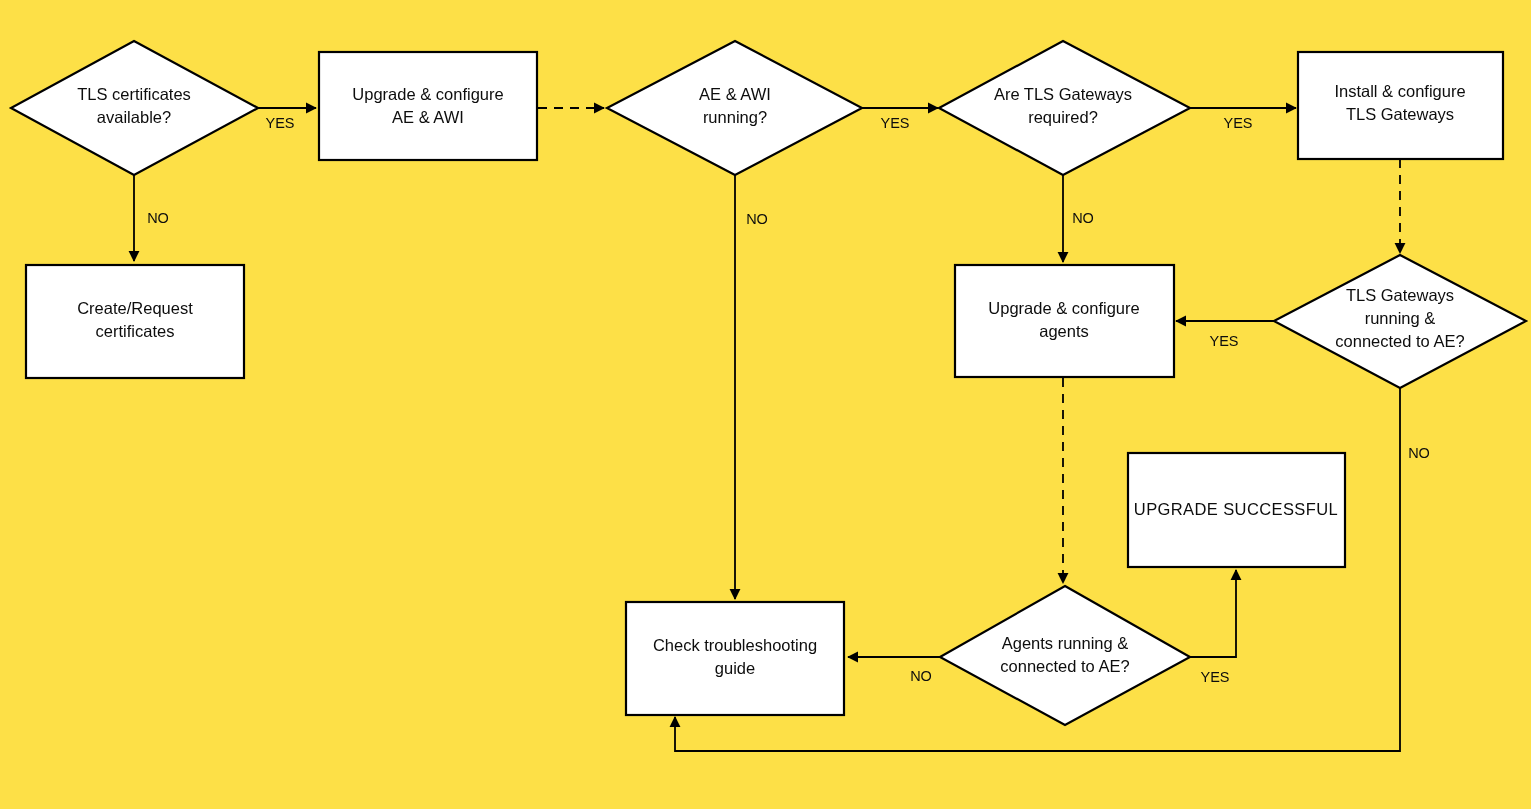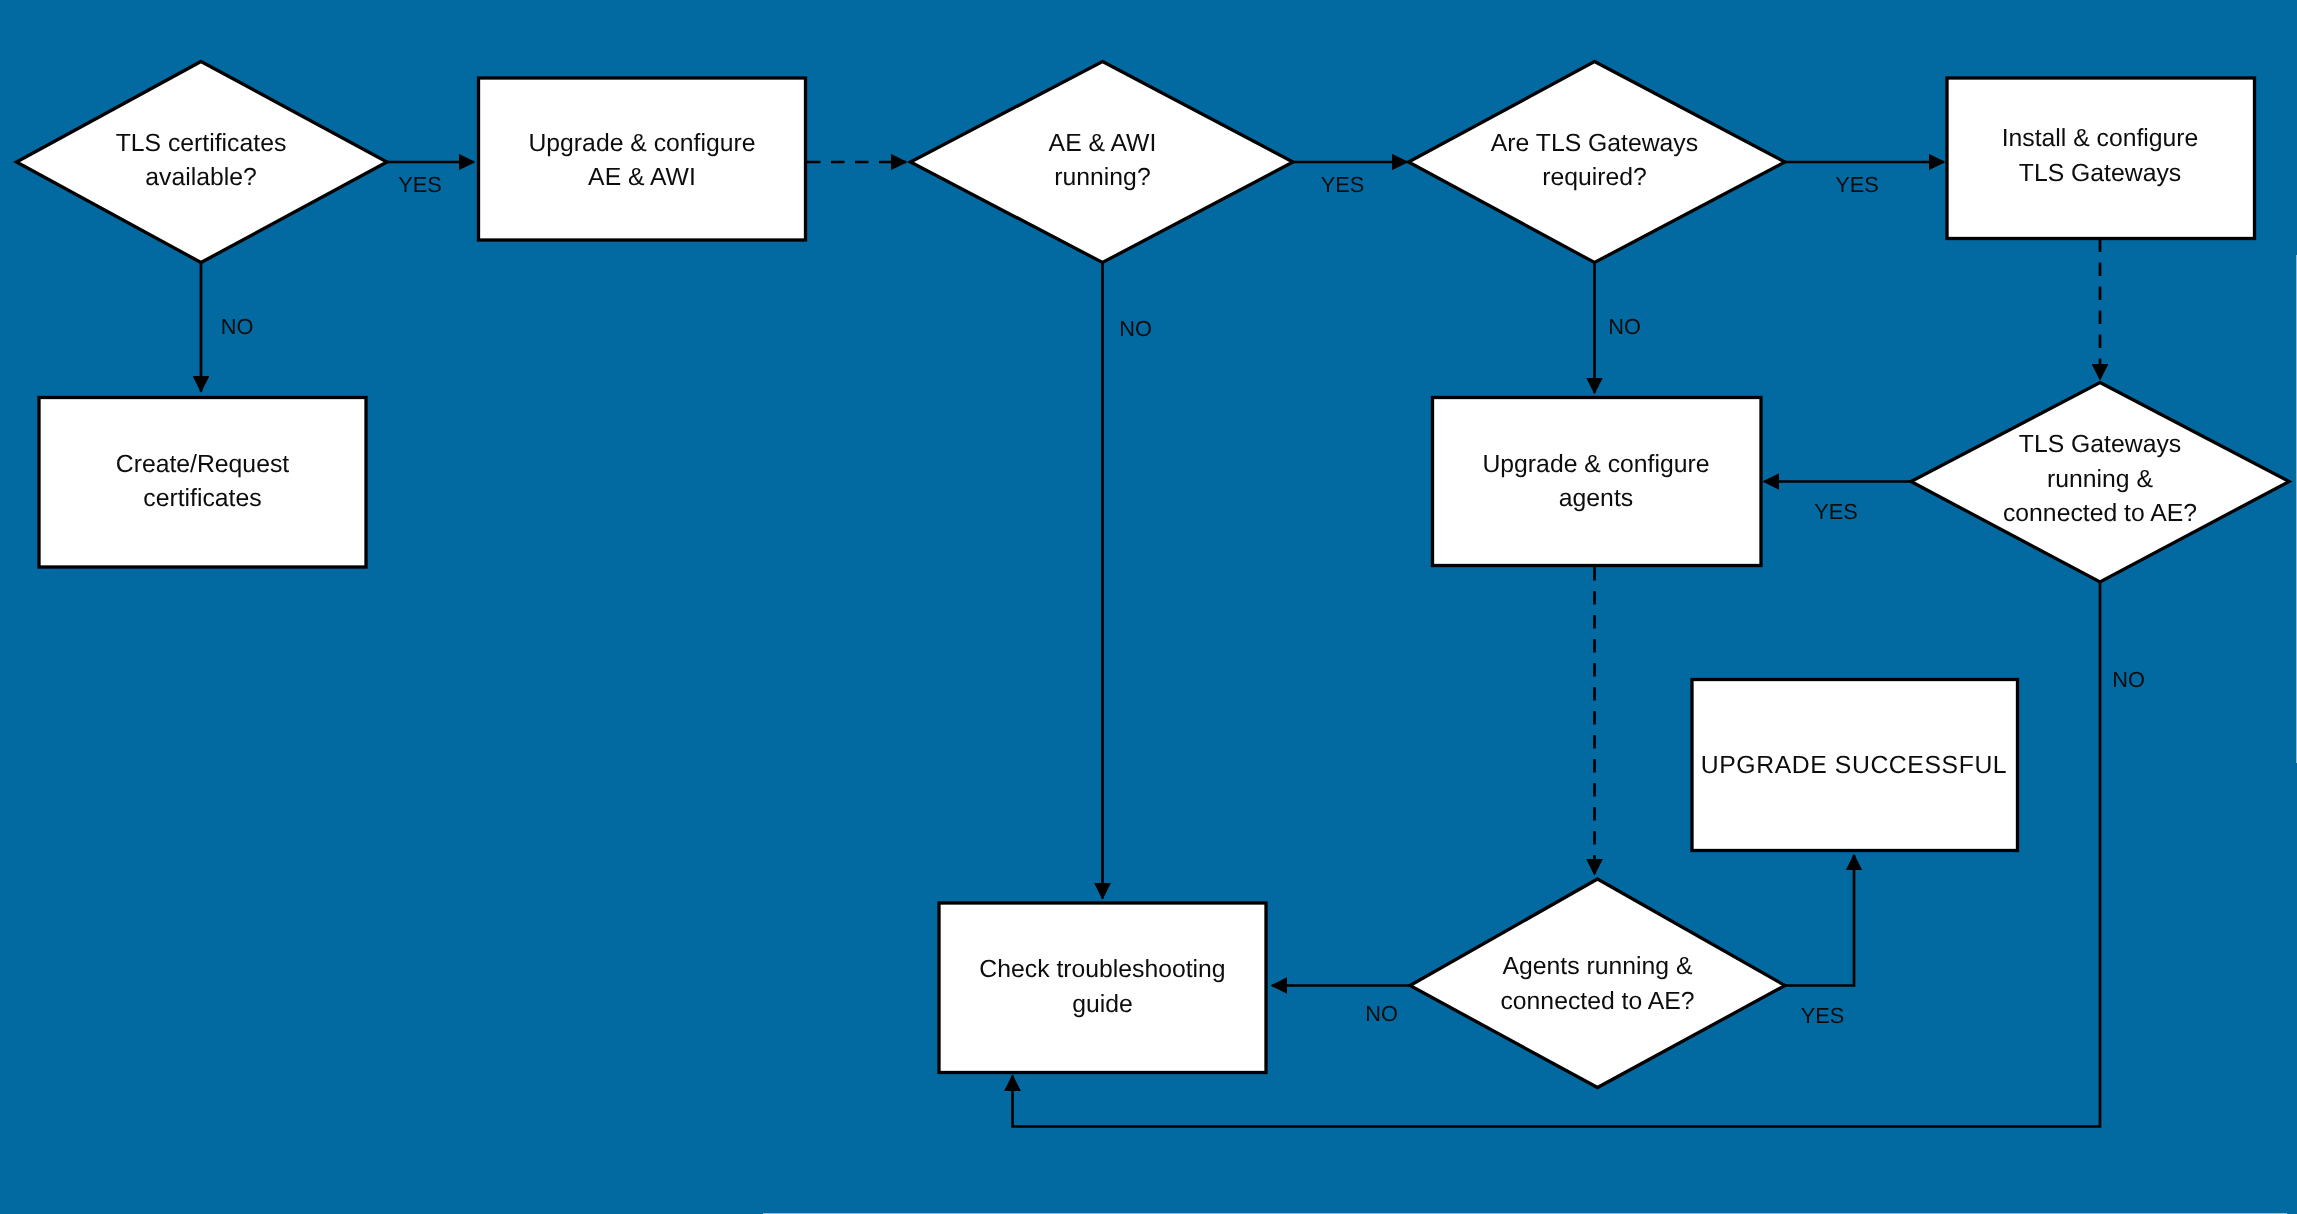--- a/index.html
+++ b/index.html
@@ -10,21 +10,21 @@
   body {
     width: 1531px;
     height: 809px;
     overflow: hidden;
     font-family: "Liberation Sans", sans-serif;
   }
   #canvas {
     position: relative;
     width: 1531px;
     height: 809px;
-    background: #0369a1;
+    background: #fde047;
   }
   svg#flow {
     position: absolute;
     top: 0;
     left: 0;
     width: 1531px;
     height: 809px;
   }
   .shape-stroke {
     fill: #ffffff;

